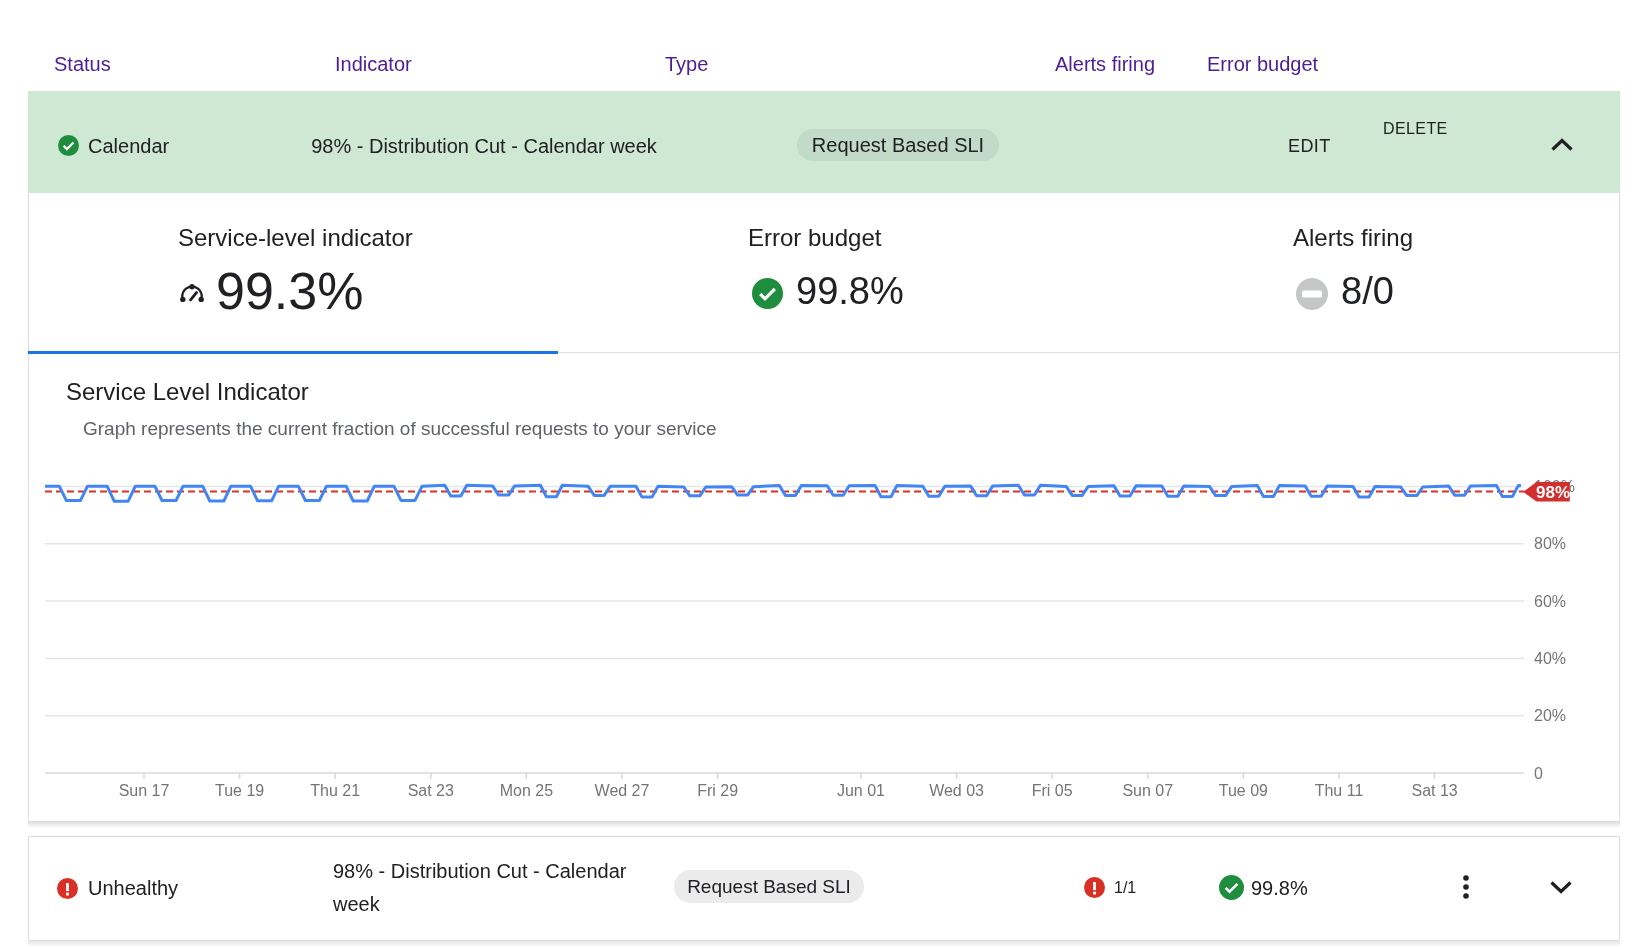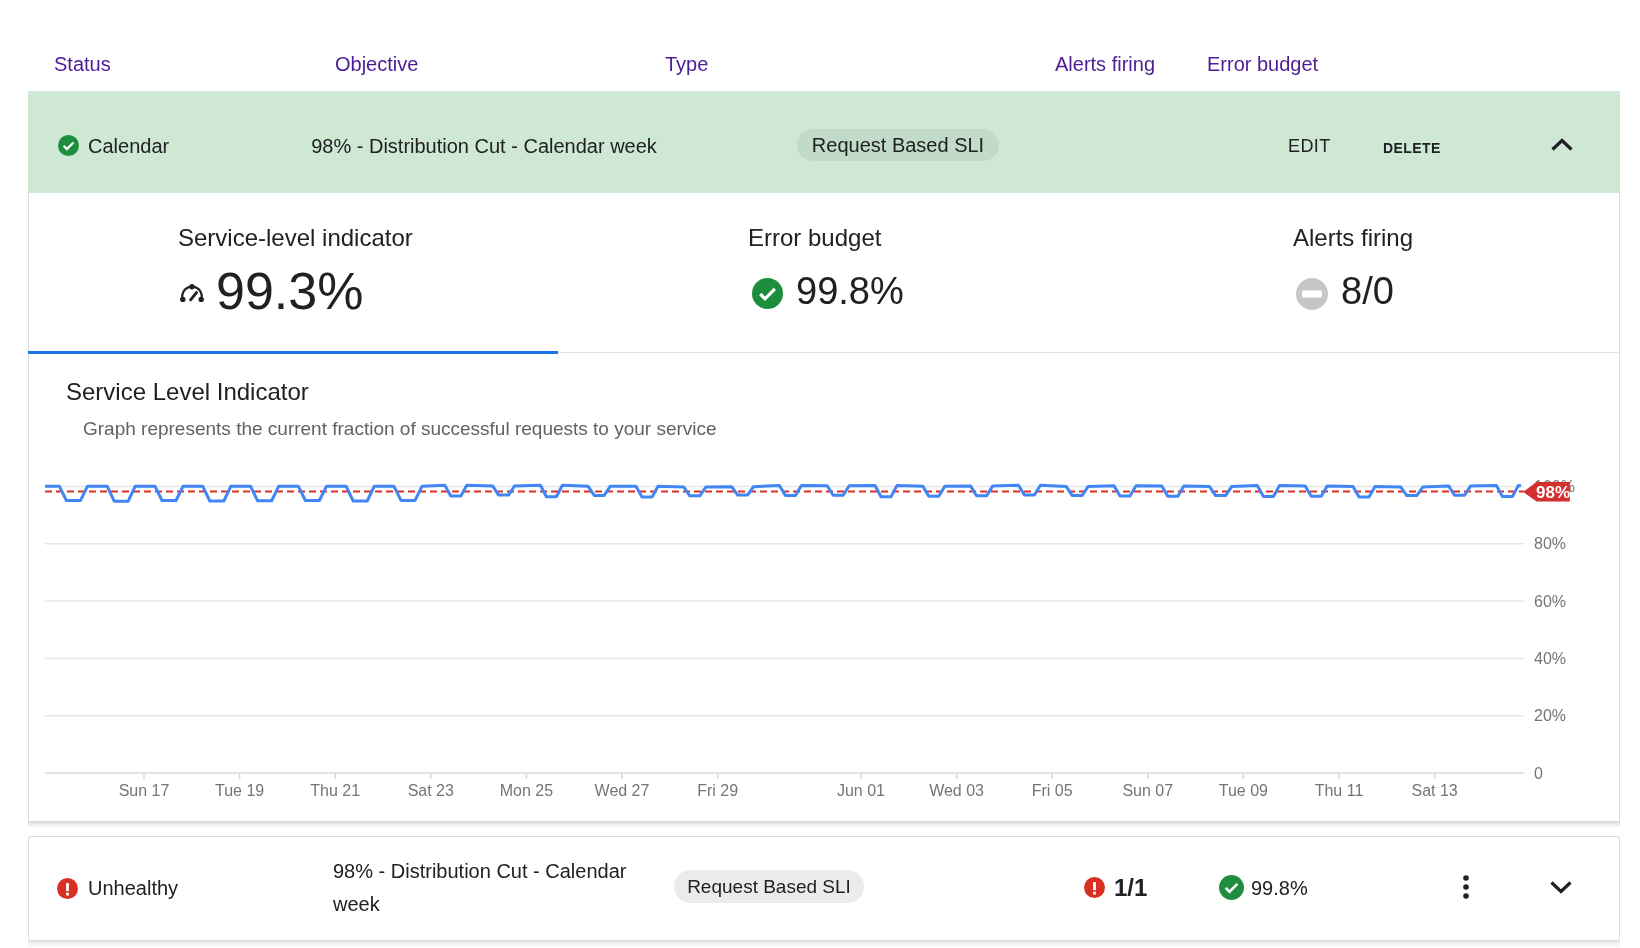--- a/index.html
+++ b/index.html
@@ -3,38 +3,38 @@
 <style>
 * { margin:0; padding:0; box-sizing:border-box; }
 body { width:1640px; height:948px; position:relative; background:#fff;
   font-family:"Liberation Sans", sans-serif; color:#202124; overflow:hidden; }
 .abs { position:absolute; }
 .hdr { position:absolute; top:54px; font-size:20px; color:#4c1d95; line-height:20px; }
 </style></head>
 <body>
 
 <div class="hdr" style="left:54px">Status</div>
-<div class="hdr" style="left:335px">Objective</div>
+<div class="hdr" style="left:335px">Indicator</div>
 <div class="hdr" style="left:665px">Type</div>
 <div class="hdr" style="left:1055px">Alerts firing</div>
 <div class="hdr" style="left:1207px">Error budget</div>
 
 <div class="abs" style="left:28px;top:91px;width:1592px;height:731px;background:#fff;border:1px solid #dadce0;border-top:none;"></div>
 <div class="abs" style="left:28px;top:822px;width:1592px;height:6px;background:linear-gradient(rgba(0,0,0,0.13),rgba(0,0,0,0));"></div>
 
 <div class="abs" style="left:28px;top:91px;width:1592px;height:102px;background:#cee8d3;"></div>
 <svg width="21" height="21" viewBox="0 0 24 24" style="position:absolute;left:57.5px;top:135.0px">
     <circle cx="12" cy="12" r="12" fill="#1e8e3e"></circle>
     <path d="M6.4 12.4 L10.1 16.1 L17.7 8.5" stroke="#fff" stroke-width="2.5" fill="none"></path>
   </svg>
 <div class="abs" style="left:88px;top:134px;font-size:20px;line-height:24px;">Calendar</div>
 <div class="abs" style="left:310px;top:134px;width:348px;text-align:center;font-size:20px;line-height:24px;">98% - Distribution Cut - Calendar week</div>
 <div class="abs" style="left:797px;top:129px;width:202px;height:32px;border-radius:16px;background:#c2dac8;font-size:20px;line-height:32px;text-align:center;">Request Based SLI</div>
 <div class="abs" style="left:1288px;top:136px;font-size:18px;font-weight:normal;letter-spacing:0.4px;">EDIT</div>
-<div class="abs" style="left:1383px;top:140px;font-size:14px;font-weight:bold;letter-spacing:0.4px;">DELETE</div>
+<div class="abs" style="left:1383px;top:120px;font-size:16px;font-weight:normal;letter-spacing:0.4px;">DELETE</div>
 <svg width="24" height="16" viewBox="0 0 24 16" style="position:absolute;left:1549.5px;top:136.5px">
     <path d="M2.5 12.5 L12 3.5 L21.5 12.5" stroke="#202124" stroke-width="3.2" fill="none"></path>
   </svg>
 
 <div class="abs" style="left:178px;top:224px;font-size:24px;line-height:28px;">Service-level indicator</div>
 <div class="abs" style="left:748px;top:224px;font-size:24px;line-height:28px;">Error budget</div>
 <div class="abs" style="left:1293px;top:224px;font-size:24px;line-height:28px;">Alerts firing</div>
 <svg width="26" height="22" viewBox="0 0 26 22" style="position:absolute;left:179px;top:283px">
     <path d="M 3.8 16.4 A 9.7 9.7 0 1 1 22.2 16.4" fill="none" stroke="#202124" stroke-width="2.3"></path>
     <circle cx="3.8" cy="16.4" r="2.7" fill="#202124"></circle>
@@ -114,21 +114,21 @@
     <rect x="10.4" y="16.8" width="3.2" height="3.2" fill="#fff"></rect>
   </svg>
 <div class="abs" style="left:88px;top:876px;font-size:20px;line-height:24px;">Unhealthy</div>
 <div class="abs" style="left:333px;top:855px;width:300px;text-align:left;font-size:20px;line-height:33px;">98% - Distribution Cut - Calendar week</div>
 <div class="abs" style="left:674px;top:870px;width:190px;height:33px;border-radius:16.5px;background:#ebebeb;font-size:19px;line-height:33px;text-align:center;">Request Based SLI</div>
 <svg width="21" height="21" viewBox="0 0 24 24" style="position:absolute;left:1084.0px;top:877.0px">
     <circle cx="12" cy="12" r="12" fill="#d93025"></circle>
     <rect x="10.4" y="5.8" width="3.2" height="9.2" fill="#fff"></rect>
     <rect x="10.4" y="16.8" width="3.2" height="3.2" fill="#fff"></rect>
   </svg>
-<div class="abs" style="left:1114px;top:876px;font-size:24px;line-height:24px;font-weight:bold;">1/1</div>
+<div class="abs" style="left:1114px;top:876px;font-size:16px;line-height:24px;">1/1</div>
 <svg width="25" height="25" viewBox="0 0 24 24" style="position:absolute;left:1219.0px;top:875.0px">
     <circle cx="12" cy="12" r="12" fill="#1e8e3e"></circle>
     <path d="M6.4 12.4 L10.1 16.1 L17.7 8.5" stroke="#fff" stroke-width="2.5" fill="none"></path>
   </svg>
 <div class="abs" style="left:1251px;top:876px;font-size:20px;line-height:24px;">99.8%</div>
 <svg width="10" height="28" viewBox="0 0 10 28" style="position:absolute;left:1461px;top:873px">
     <circle cx="5" cy="5" r="2.8" fill="#202124"></circle>
     <circle cx="5" cy="14" r="2.8" fill="#202124"></circle>
     <circle cx="5" cy="23" r="2.8" fill="#202124"></circle>
   </svg>

